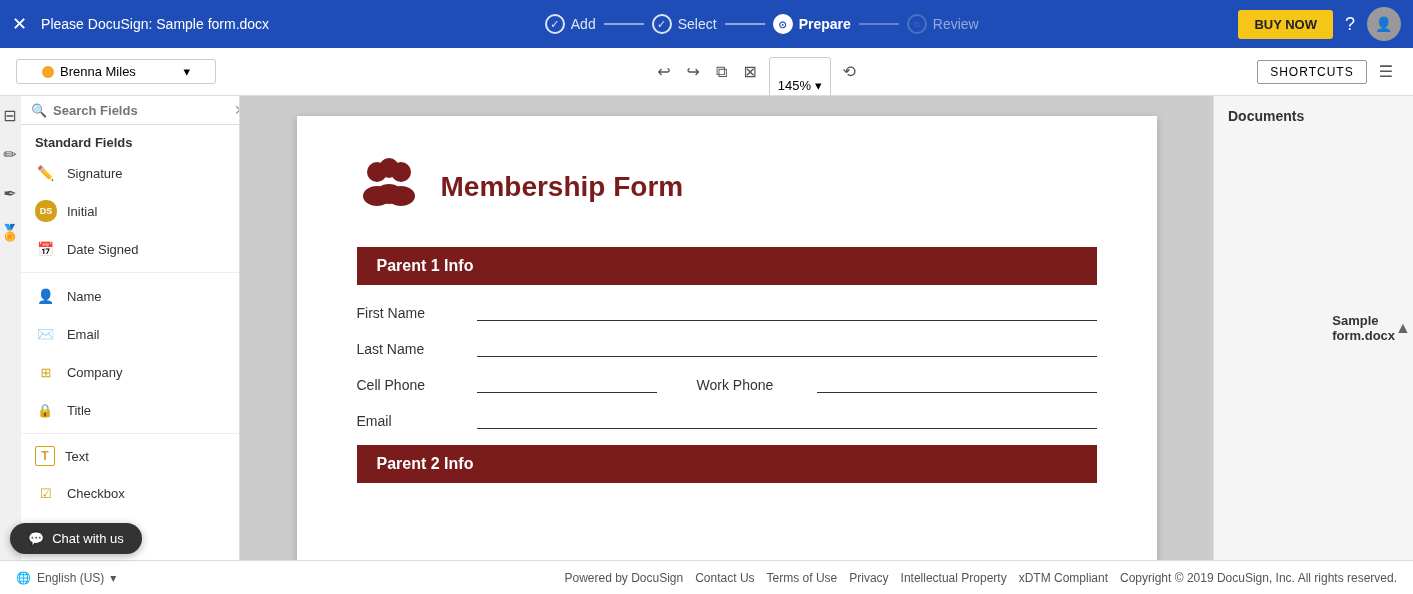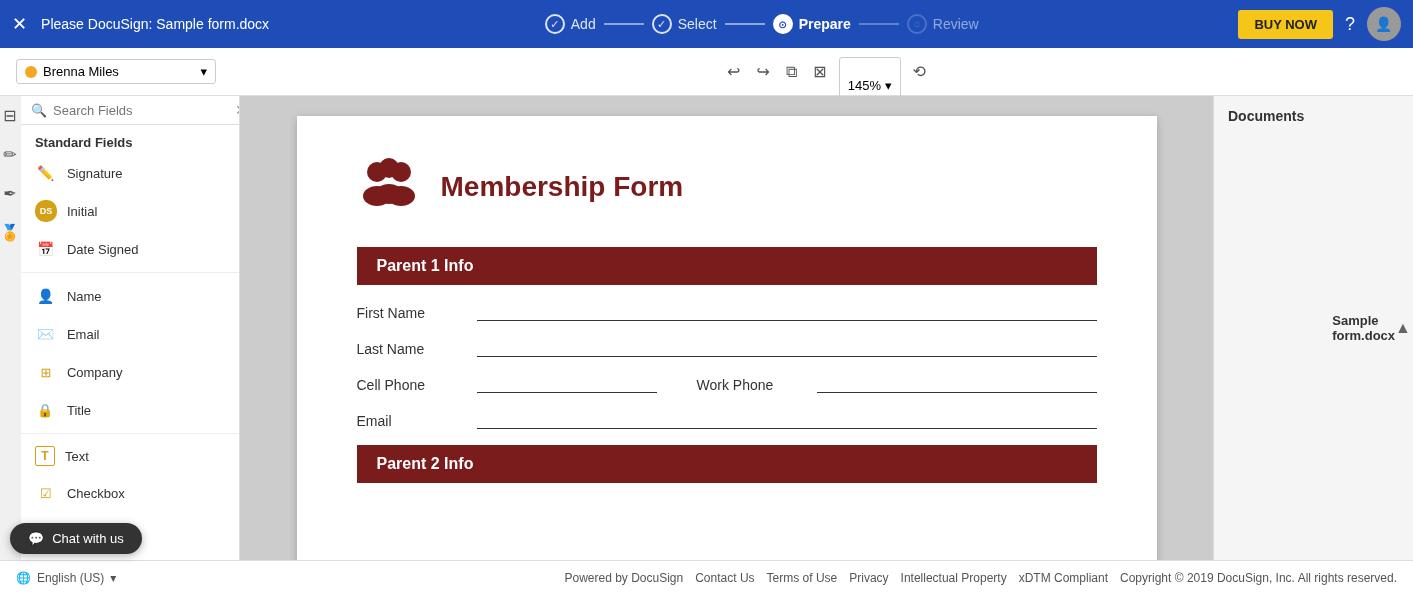--- a/index.html
+++ b/index.html
@@ -108,21 +108,21 @@
     }
     .toolbar-left {
       width: 240px;
       display: flex;
       align-items: center;
     }
     .user-select {
       display: flex;
       align-items: center;
       gap: 6px;
-      padding: 4px 8px;
+      padding: 4px 25px;
       border: 1px solid #ccc;
       border-radius: 3px;
       cursor: pointer;
       font-size: 13px;
       width: 200px;
     }
     .user-dot {
       width: 12px;
       height: 12px;
       border-radius: 50%;
@@ -192,20 +192,21 @@
       padding: 6px 10px;
       border-bottom: 1px solid #ddd;
       gap: 6px;
     }
     .search-bar input {
       border: none;
       outline: none;
       flex: 1;
       font-size: 13px;
       color: #737373;
+      font-weight: bold;
     }
     .search-clear {
       color: #999;
       cursor: pointer;
       font-size: 14px;
     }
     .sidebar-section-title {
       font-weight: bold;
       font-size: 13px;
       color: #333;
@@ -469,20 +470,24 @@
   <div class="toolbar-center">
     <button class="toolbar-btn">↩</button>
     <button class="toolbar-btn">↪</button>
     <button class="toolbar-btn">⧉</button>
     <button class="toolbar-btn">⊠</button>
     <div class="zoom-control">
       <span>145%</span>
       <span>▾</span>
     </div>
     <button class="toolbar-btn">⟲</button>
+  </div>
+  <div class="toolbar-right">
+    <button class="shortcuts-btn">SHORTCUTS</button>
+    <button class="toolbar-btn">☰</button>
   </div>
 </div>
 
 <div class="main-layout">
 
   <div class="sidebar" style="position:relative;flex-direction:row;">
 
     <div style="width:40px;background:#f0f0f0;border-right:1px solid #eee;display:flex;flex-direction:column;align-items:center;padding-top:10px;gap:20px;">
       <span style="font-size:16px;cursor:pointer;color:#555;">⊟</span>
       <span style="font-size:16px;cursor:pointer;color:#555;">✏</span>

